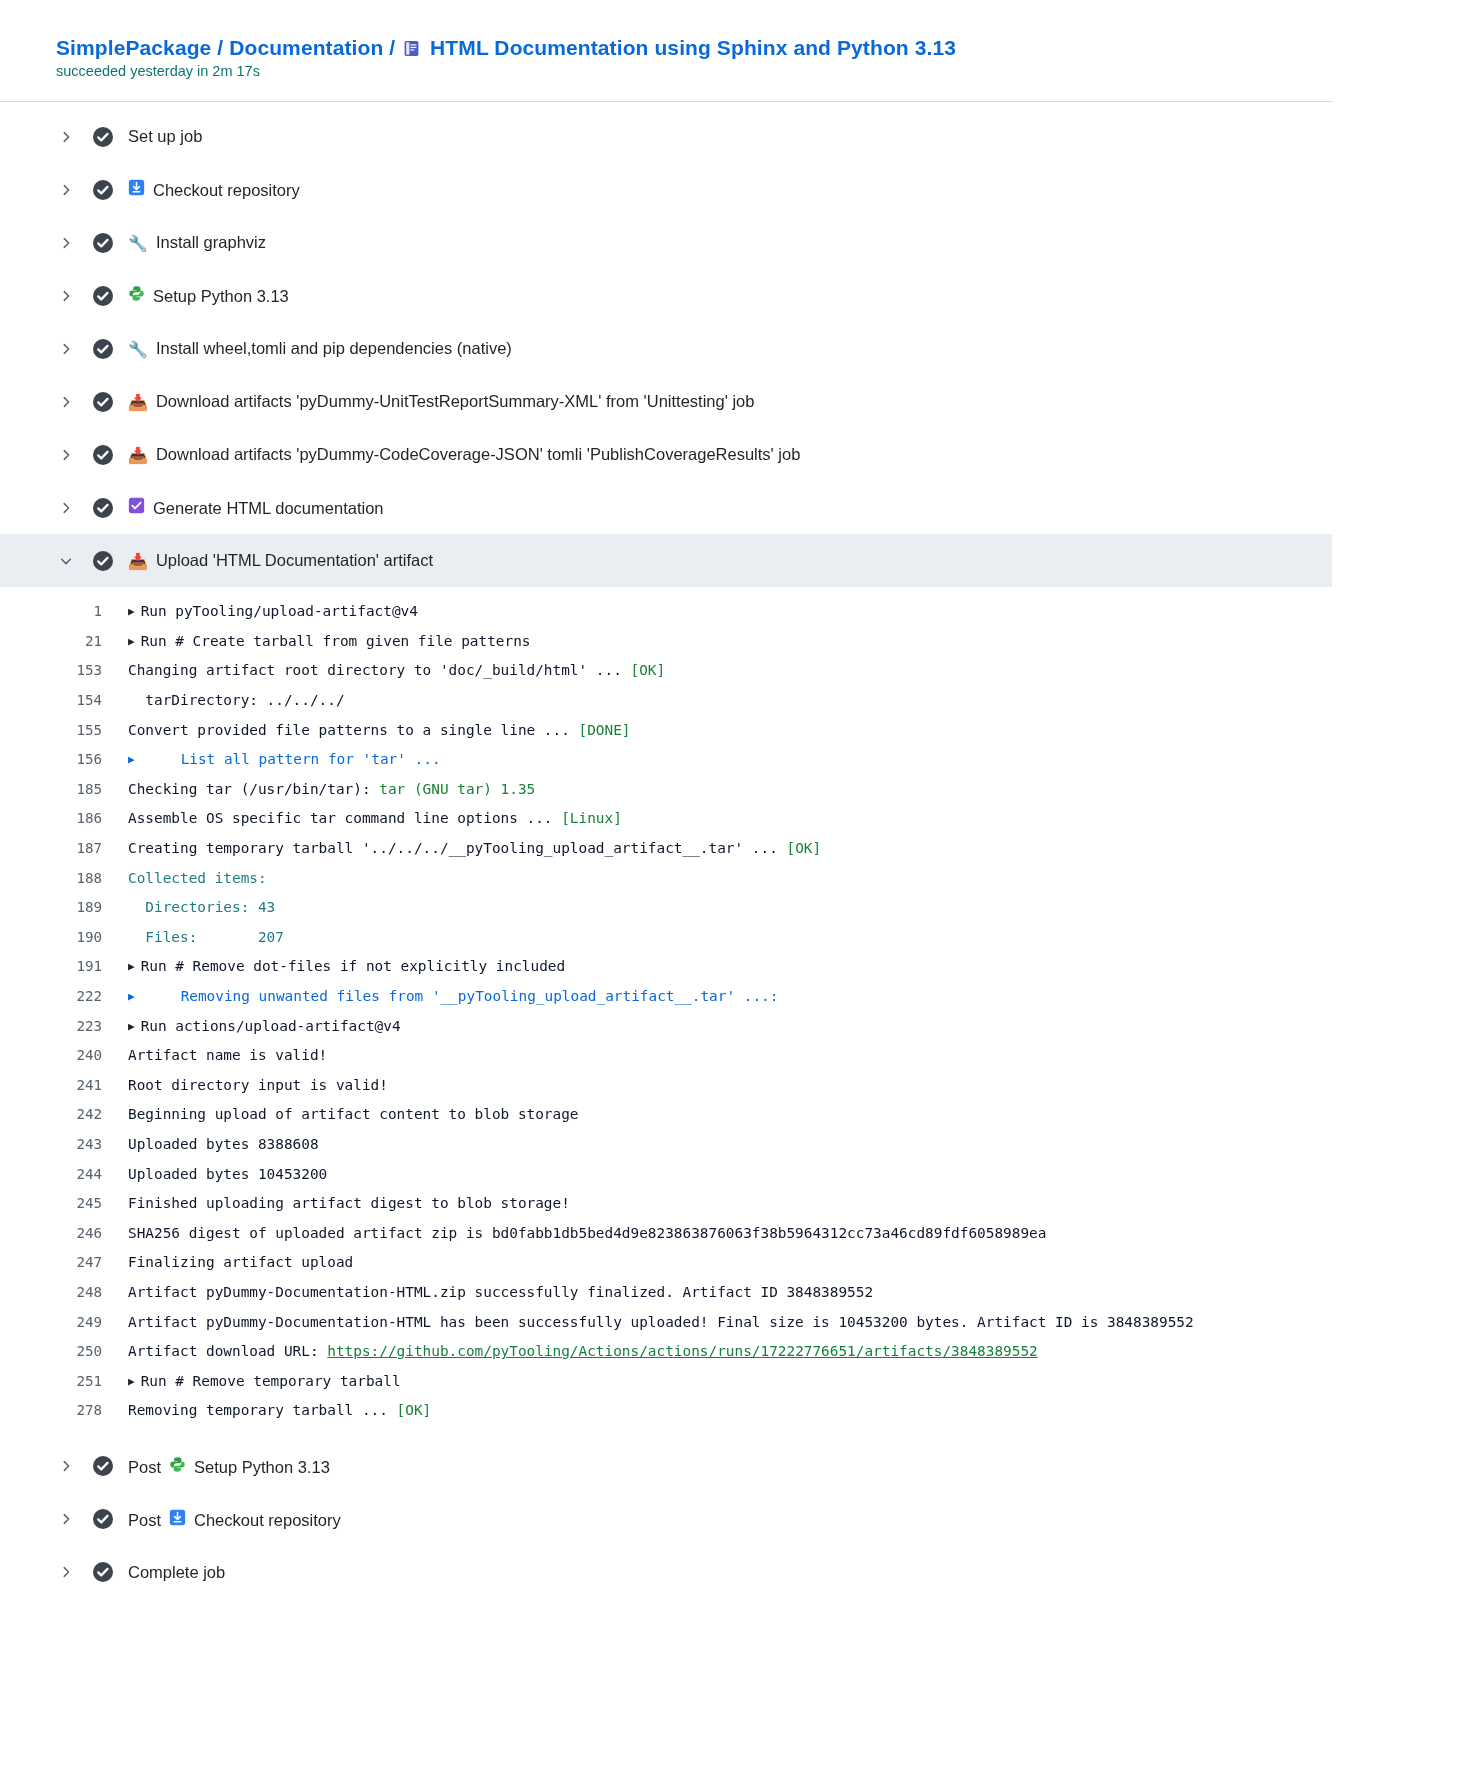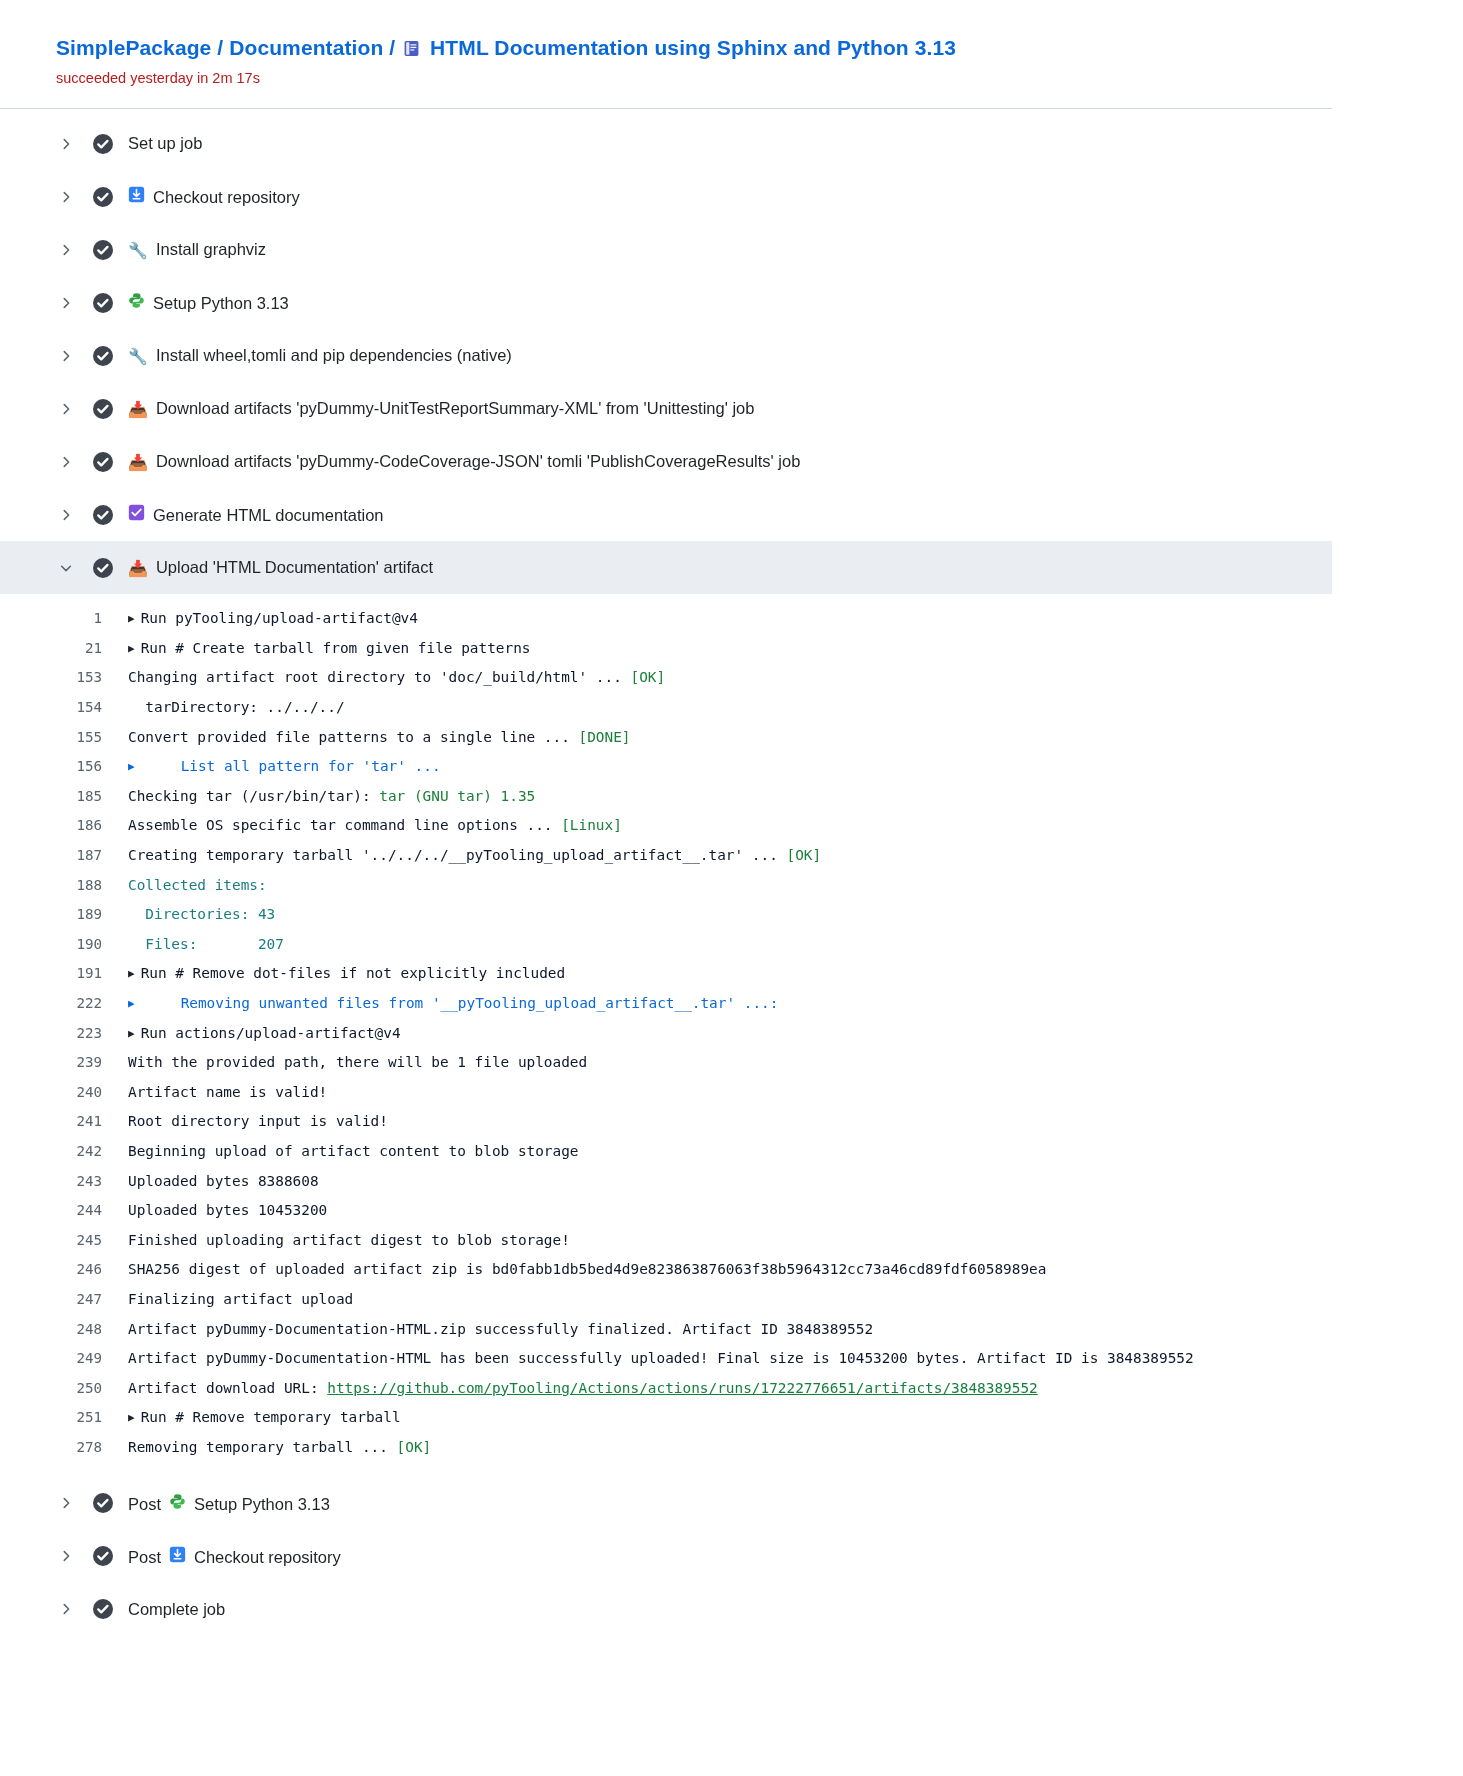--- a/index.html
+++ b/index.html
@@ -34,23 +34,22 @@
   .breadcrumb .sep {
     color: #0969da;
     font-weight: bold;
   }
   .breadcrumb .book-icon {
     display: inline-block;
     vertical-align: -2px;
     margin: 0 4px 0 2px;
   }
   .job-sub {
-    margin-top: 7px;
     font-size: 14.5px;
-    color: #b91c1c;
+    color: #0f766e;
     font-weight: normal;
   }
 
   
   .steps {
     padding: 0;
   }
   .step-row {
     display: flex;
     align-items: center;
@@ -358,21 +357,20 @@
         <div class="log-line"><span class="lineno">156</span><span class="line-content"><span class="tri" style="color: rgb(9, 105, 218);">▶</span><span class="c-blue">List all pattern for 'tar' ...</span></span></div>
         <div class="log-line"><span class="lineno">185</span><span class="line-content"><span class="c-default">Checking tar (/usr/bin/tar): </span><span class="c-green">tar (GNU tar) 1.35</span></span></div>
         <div class="log-line"><span class="lineno">186</span><span class="line-content"><span class="c-default">Assemble OS specific tar command line options ... </span><span class="c-green">[Linux]</span></span></div>
         <div class="log-line"><span class="lineno">187</span><span class="line-content"><span class="c-default">Creating temporary tarball '../../../__pyTooling_upload_artifact__.tar' ... </span><span class="c-green">[OK]</span></span></div>
         <div class="log-line"><span class="lineno">188</span><span class="line-content"><span class="c-cyan">Collected items:</span></span></div>
         <div class="log-line"><span class="lineno">189</span><span class="line-content"><span class="c-cyan">  Directories: 43</span></span></div>
         <div class="log-line"><span class="lineno">190</span><span class="line-content"><span class="c-cyan">  Files:       207</span></span></div>
         <div class="log-line"><span class="lineno">191</span><span class="line-content"><span class="tri">▶</span><span class="c-default">Run # Remove dot-files if not explicitly included</span></span></div>
         <div class="log-line"><span class="lineno">222</span><span class="line-content"><span class="tri" style="color: rgb(9, 105, 218);">▶</span><span class="c-blue">Removing unwanted files from '__pyTooling_upload_artifact__.tar' ...:</span></span></div>
         <div class="log-line"><span class="lineno">223</span><span class="line-content"><span class="tri">▶</span><span class="c-default">Run actions/upload-artifact@v4</span></span></div>
-        <div class="log-line"><span class="lineno">239</span><span class="line-content"><span class="c-default">With the provided path, there will be 1 file uploaded</span></span></div>
         <div class="log-line"><span class="lineno">240</span><span class="line-content"><span class="c-default">Artifact name is valid!</span></span></div>
         <div class="log-line"><span class="lineno">241</span><span class="line-content"><span class="c-default">Root directory input is valid!</span></span></div>
         <div class="log-line"><span class="lineno">242</span><span class="line-content"><span class="c-default">Beginning upload of artifact content to blob storage</span></span></div>
         <div class="log-line"><span class="lineno">243</span><span class="line-content"><span class="c-default">Uploaded bytes 8388608</span></span></div>
         <div class="log-line"><span class="lineno">244</span><span class="line-content"><span class="c-default">Uploaded bytes 10453200</span></span></div>
         <div class="log-line"><span class="lineno">245</span><span class="line-content"><span class="c-default">Finished uploading artifact digest to blob storage!</span></span></div>
         <div class="log-line"><span class="lineno">246</span><span class="line-content"><span class="c-default">SHA256 digest of uploaded artifact zip is bd0fabb1db5bed4d9e823863876063f38b5964312cc73a46cd89fdf6058989ea</span></span></div>
         <div class="log-line"><span class="lineno">247</span><span class="line-content"><span class="c-default">Finalizing artifact upload</span></span></div>
         <div class="log-line"><span class="lineno">248</span><span class="line-content"><span class="c-default">Artifact pyDummy-Documentation-HTML.zip successfully finalized. Artifact ID 3848389552</span></span></div>
         <div class="log-line"><span class="lineno">249</span><span class="line-content"><span class="c-default">Artifact pyDummy-Documentation-HTML has been successfully uploaded! Final size is 10453200 bytes. Artifact ID is 3848389552</span></span></div>

